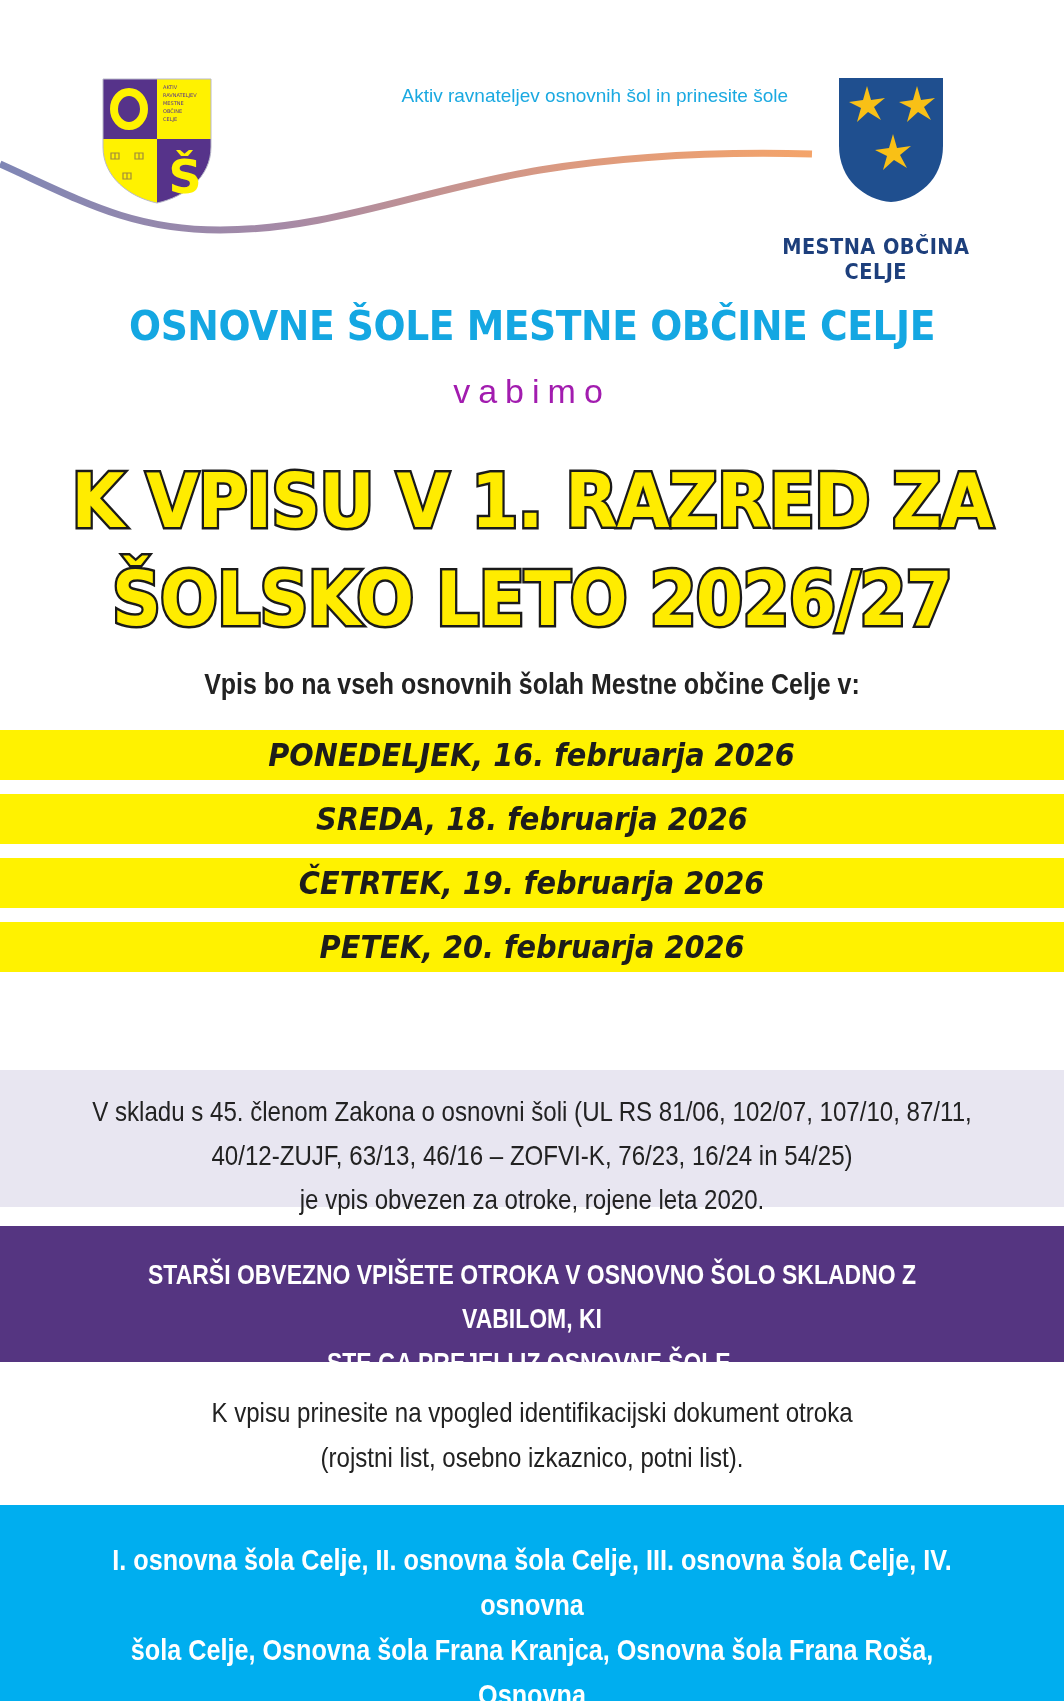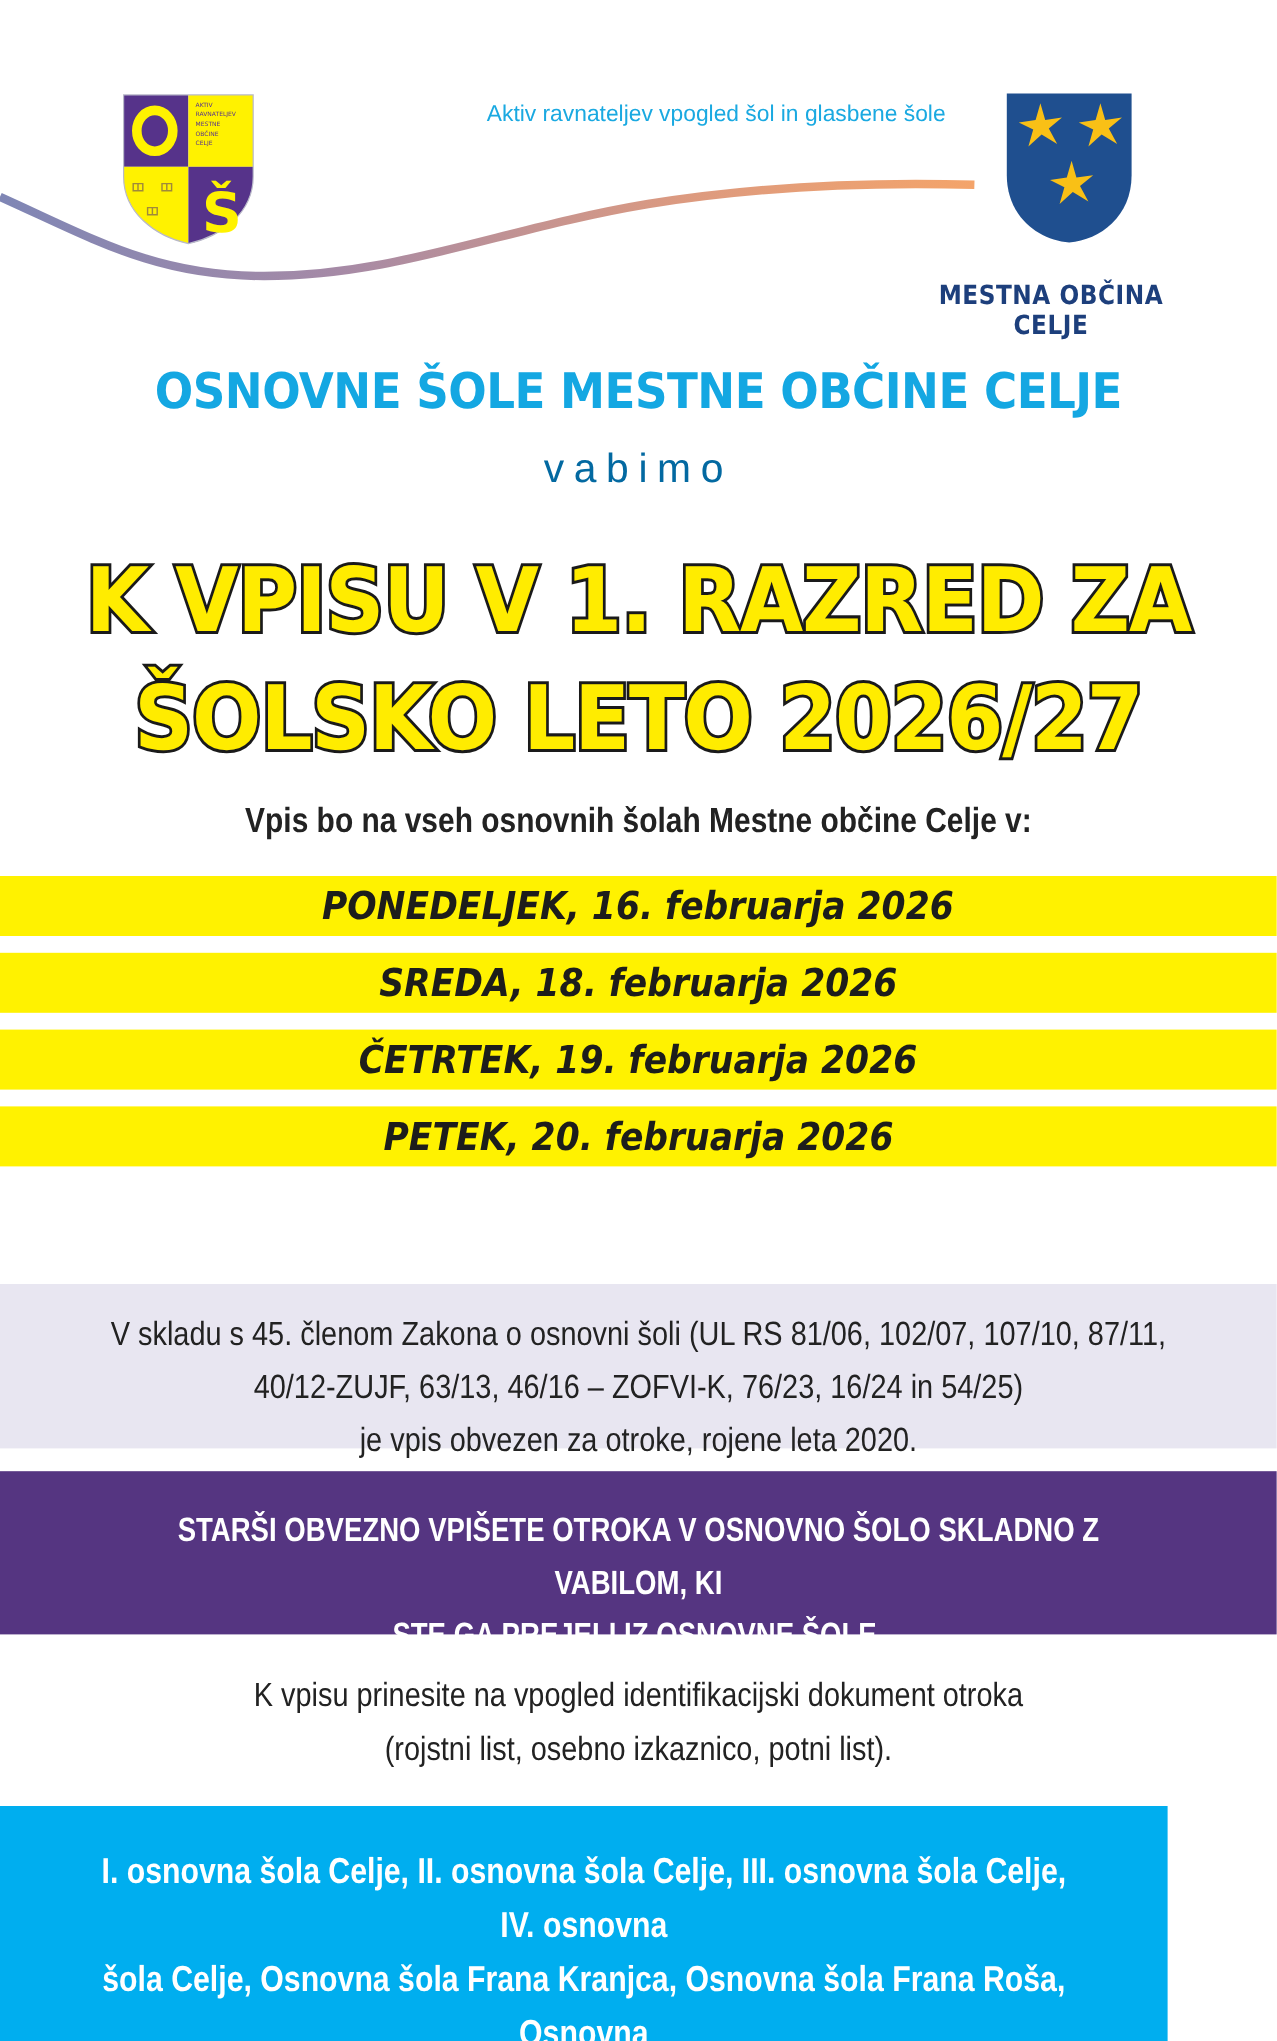--- a/index.html
+++ b/index.html
@@ -4,35 +4,35 @@
 <style>
   html, body { margin:0; padding:0; background:#fff; }
   body { width:1064px; height:1701px; position:relative; overflow:hidden; font-family:"Liberation Sans", sans-serif; }
   .abs { position:absolute; }
   .aktiv-logo { left:101px; top:77px; width:112px; height:128px; }
   .wave { left:0; top:140px; width:820px; height:100px; }
   .aktiv-text { right:276px; top:84px; text-align:right; color:#1aa9e1; font-size:19px; line-height:24px; font-family:"Liberation Sans", sans-serif; }
   .celje-crest { left:837px; top:76px; width:108px; height:128px; }
   .celje-name { left:757px; top:234px; width:270px; text-align:center; color:#1d3f7c; font-size:22px; font-weight:bold; letter-spacing:0.5px; font-family:"DejaVu Sans", sans-serif; transform:scaleX(0.88); transform-origin:left; }
   .schools-title { left:0; width:1064px; top:302px; text-align:center; color:#14a7e2; font-size:41px; font-weight:bold; font-family:"DejaVu Sans", sans-serif; letter-spacing:-0.5px; transform:scaleX(0.92); }
-  .vabimo { left:0; width:1064px; top:372px; text-align:center; color:#0369a1; font-size:34px; letter-spacing:8px; font-family:"Liberation Sans", sans-serif; }
+  .vabimo { left:0; width:1064px; top:372px; text-align:center; color:#a21caf; font-size:34px; letter-spacing:8px; font-family:"Liberation Sans", sans-serif; }
   .headline { left:0; width:1064px; text-align:center; color:#ffec00; font-size:74px; font-weight:bold; font-family:"DejaVu Sans", sans-serif;
     -webkit-text-stroke:5px #1a1a1a; paint-order:stroke fill; letter-spacing:-1px; line-height:90px; }
   .headline.l1 { top:456px; transform:scaleX(0.92); }
   .headline.l2 { top:554px; transform:scaleX(0.92); }
   .vpis-intro { left:0; width:1064px; top:668px; text-align:center; color:#222; font-size:29px; font-weight:bold; font-family:"Liberation Sans", sans-serif; transform:scaleX(0.86); }
   .dates { left:0; top:730px; width:1064px;font-style:italic; }
   .date-row { width:1064px; height:50px; background:#fff200; margin-bottom:14px; display:flex; align-items:center; justify-content:center; }
   .date-row span { color:#1d1d1b; font-size:32px; font-weight:bold; font-family:"DejaVu Sans", sans-serif; transform:scaleX(0.9); display:inline-block; }
   .law-box { left:0; top:1070px; width:1064px; height:137px; background:#e8e6f1; }
   .law-box .txt { padding-top:20px; text-align:center; color:#222; font-size:28px; line-height:44px; font-family:"Liberation Sans", sans-serif; transform:scaleX(0.86); }
   .purple-box { left:0; top:1226px; width:1064px; height:136px; background:#553581; }
   .purple-box .txt { padding-top:27px; text-align:center; color:#fff; font-size:28px; font-weight:bold; line-height:44px; font-family:"Liberation Sans", sans-serif; transform:scaleX(0.82); text-transform:none; }
   .bring { left:0; width:1064px; top:1390px; text-align:center; color:#222; font-size:28px; line-height:45px; font-family:"Liberation Sans", sans-serif; transform:scaleX(0.86); }
-  .schools-box { left:0; top:1505px; width:973px; height:196px; background:#00aeef; }
+  .schools-box { left:0; top:1505px; width:1064px; height:196px; background:#00aeef; }
   .schools-box .txt { padding-top:32px; text-align:center; color:#fff; font-size:30px; font-weight:bold; line-height:45px; font-family:"Liberation Sans", sans-serif; transform:scaleX(0.84); }
 </style>
 </head>
 <body>
 
 <svg class="abs wave" viewBox="0 0 820 100" preserveAspectRatio="none">
   <defs>
     <linearGradient id="wg" x1="0" x2="1" y1="0" y2="0">
       <stop offset="0" stop-color="#7f86b5"></stop>
       <stop offset="0.35" stop-color="#a68aa6"></stop>
@@ -66,21 +66,21 @@
     <text x="62" y="44">CELJE</text>
   </g>
   <g fill="none" stroke="#a08a3a" stroke-width="1.2">
     <path d="M10,76 h8 v6 h-8 z M14,76 v6"></path>
     <path d="M34,76 h8 v6 h-8 z M38,76 v6"></path>
     <path d="M22,96 h8 v6 h-8 z M26,96 v6"></path>
   </g>
 </svg>
 
 <div class="abs aktiv-text">
-  <div>Aktiv ravnateljev vpogled šol  in glasbene šole</div>
+  <div>Aktiv ravnateljev osnovnih šol  in prinesite šole</div>
 </div>
 
 <svg class="abs celje-crest" viewBox="0 0 108 128">
   <path d="M2,2 H106 V70 C106,104 80,124 54,126 C28,124 2,104 2,70 Z" fill="#1f4f8f"></path>
   <g fill="#f9c016">
     <path d="M30,10 L34,24 L48,22 L37,31 L44,44 L31,36 L20,46 L24,32 L12,26 L26,24 Z"></path>
     <path d="M80,10 L84,24 L98,22 L87,31 L94,44 L81,36 L70,46 L74,32 L62,26 L76,24 Z"></path>
     <path d="M56,58 L60,72 L74,70 L63,79 L70,92 L57,84 L46,94 L50,80 L38,74 L52,72 Z"></path>
   </g>
 </svg>

